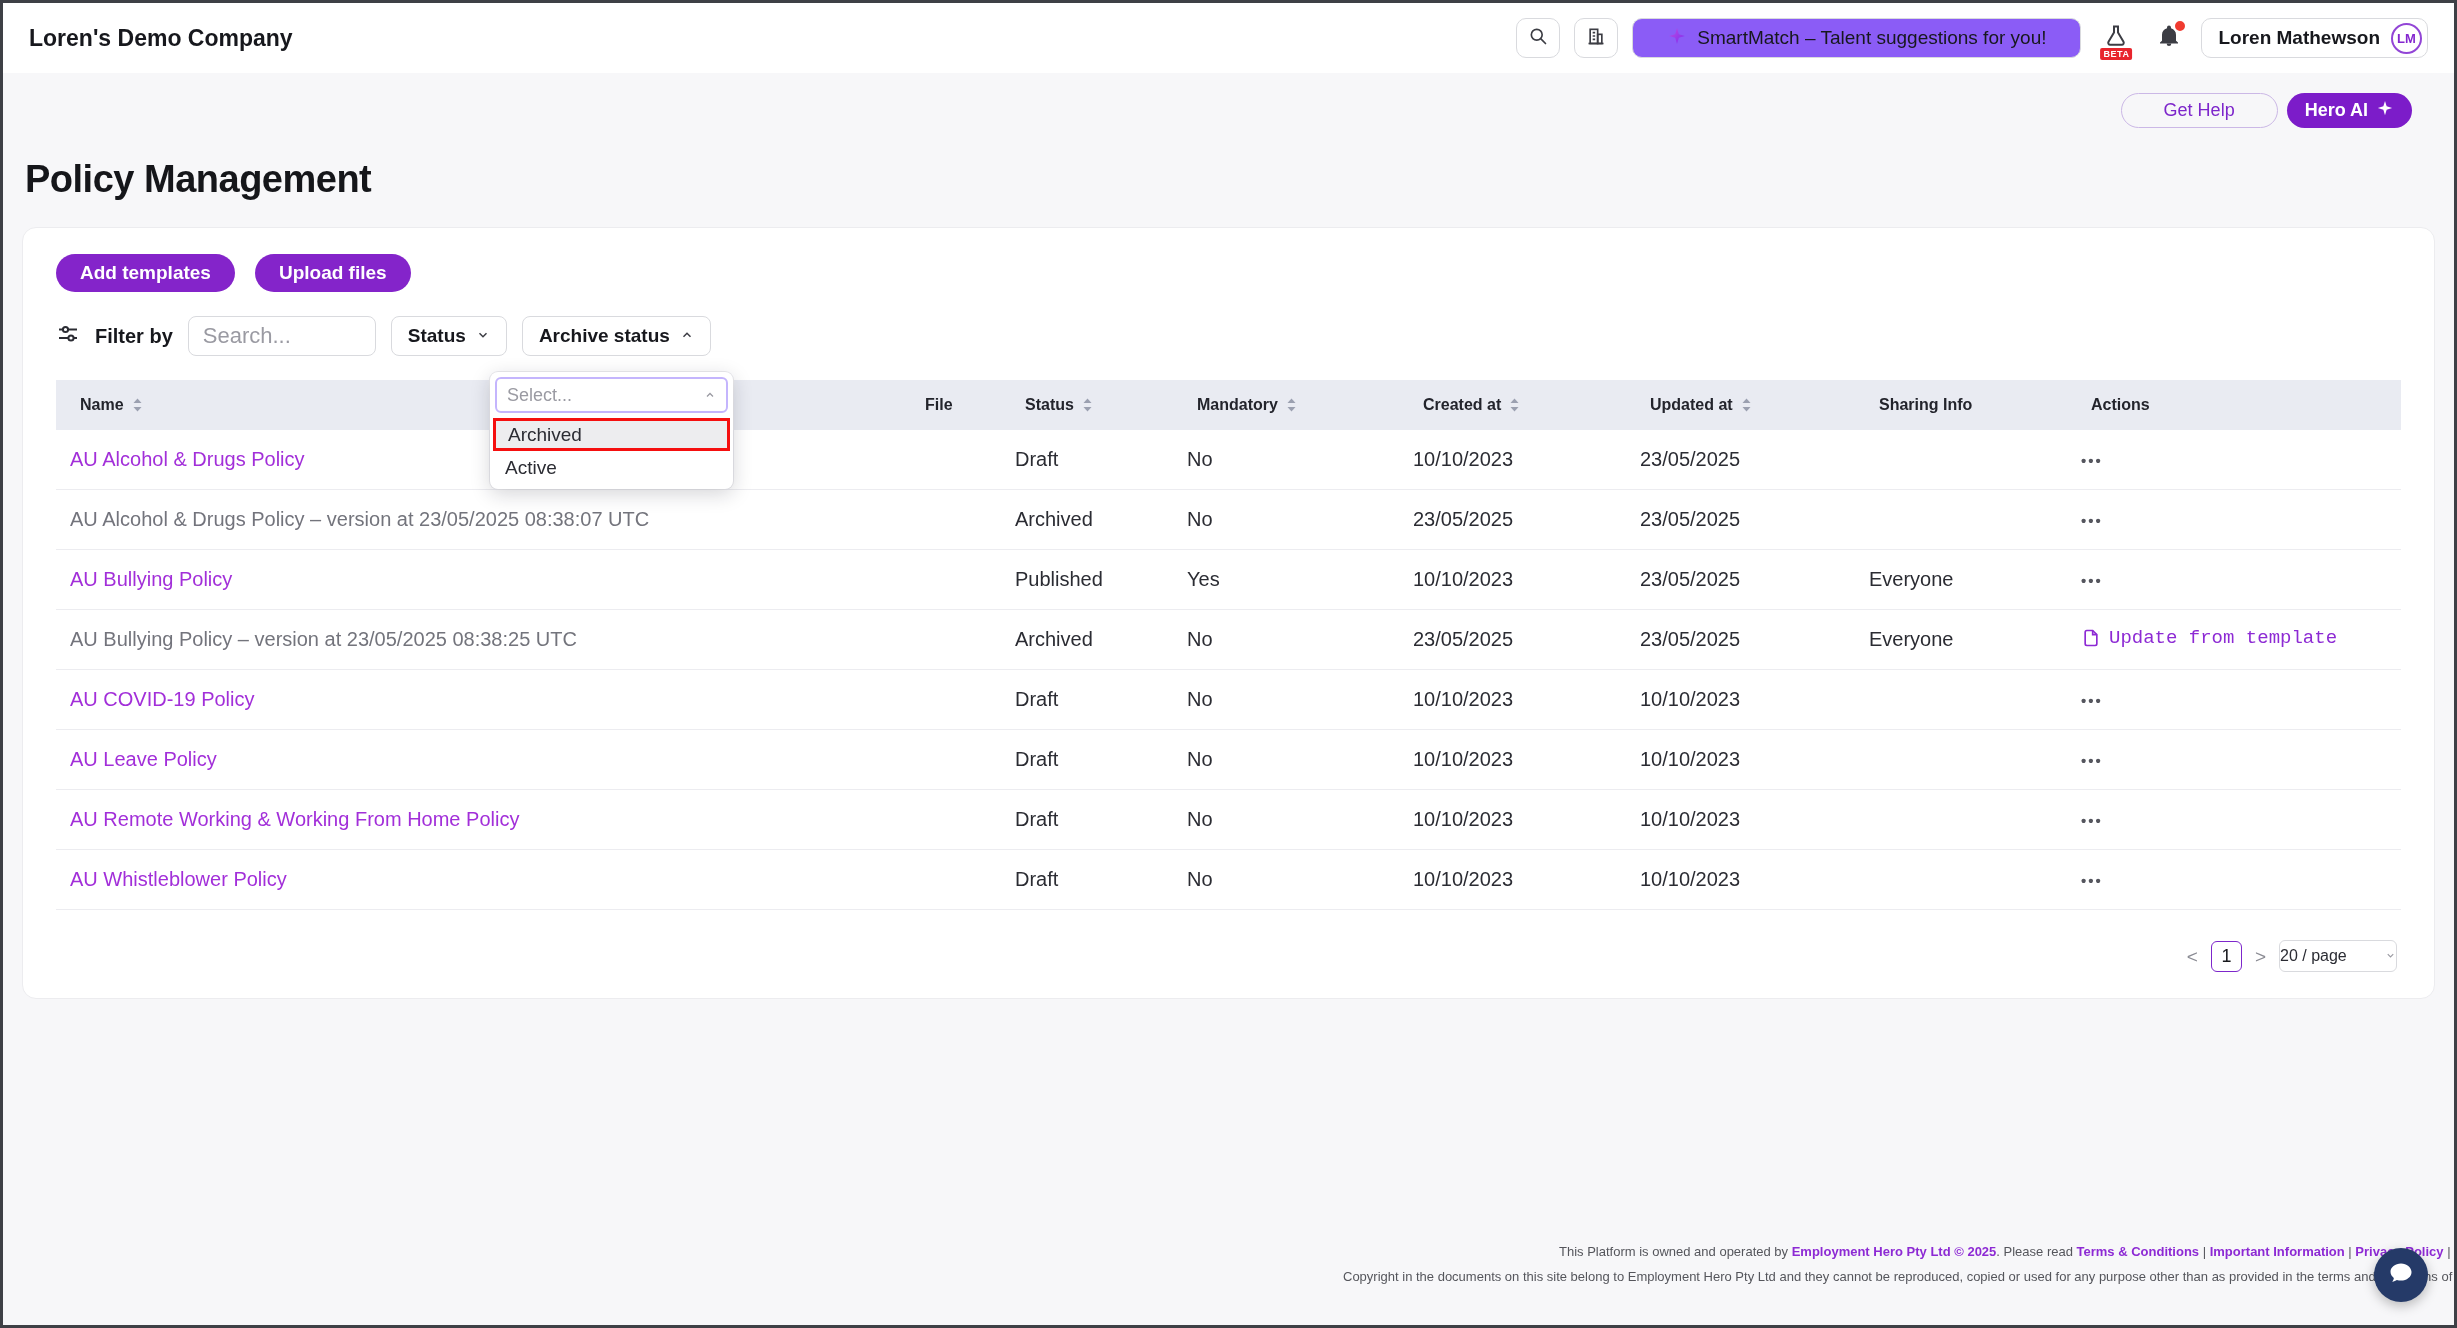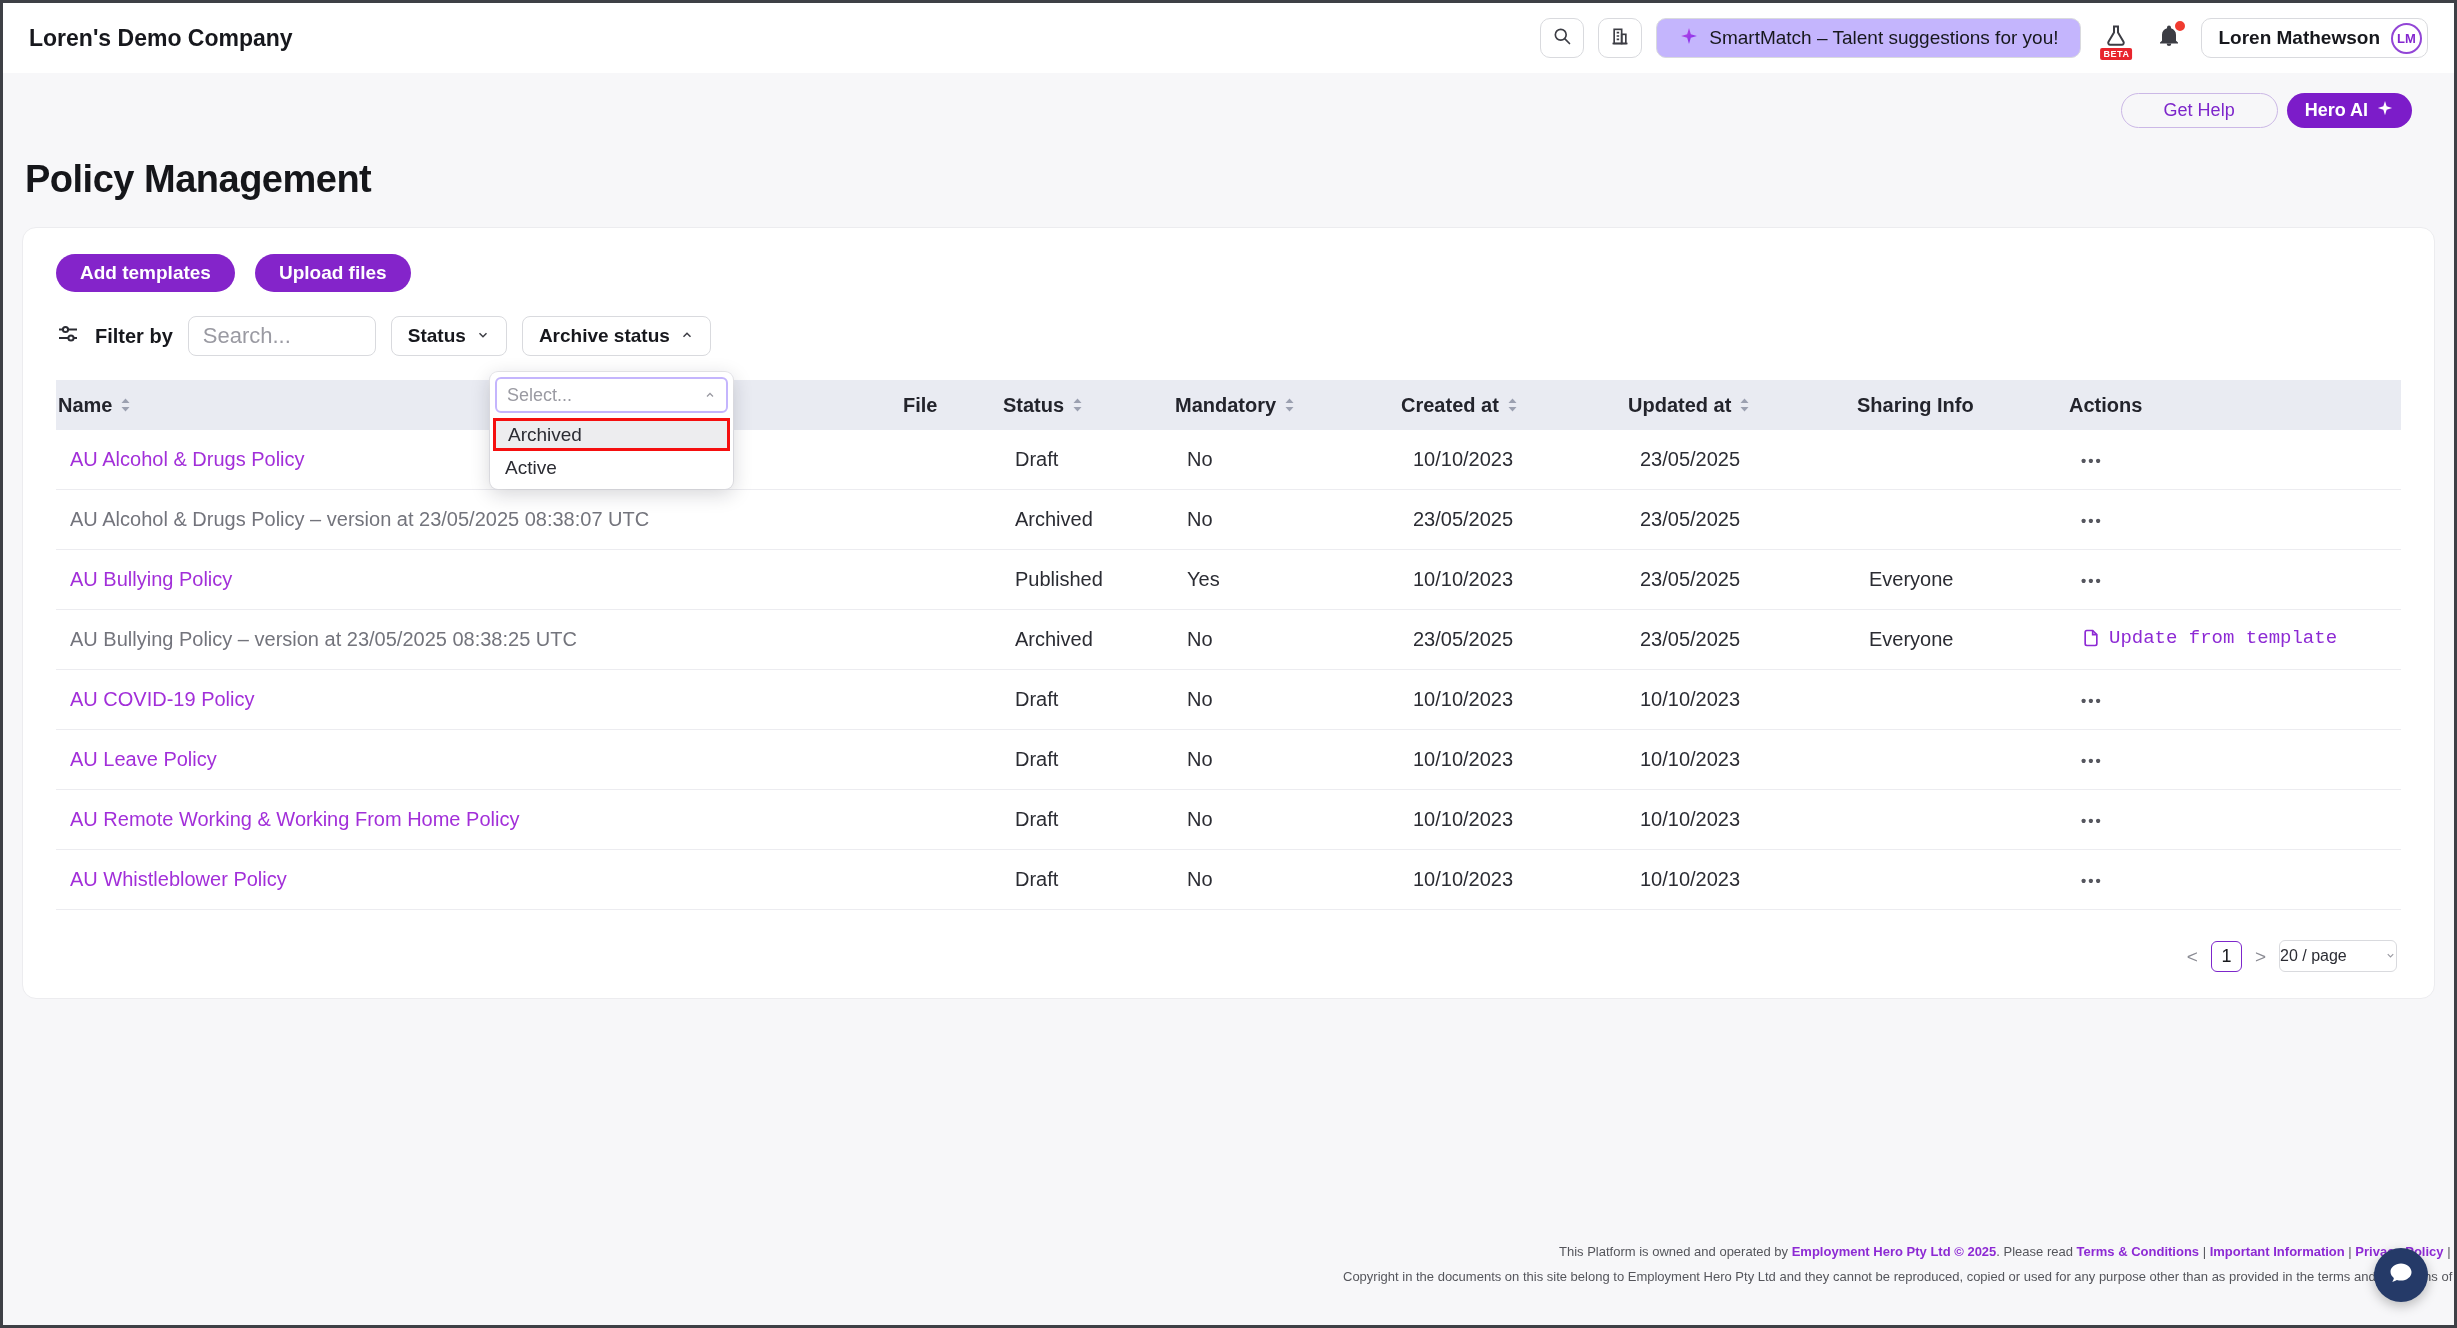--- a/index.html
+++ b/index.html
@@ -16,22 +16,22 @@
     height: 70px; background:#fff; display:flex; align-items:center;
     justify-content:space-between; padding:0 26px;
   }
   .company-name { font-size:23px; font-weight:700; color:#17181d; }
   .topbar-right { display:flex; align-items:center; gap:14px; }
   .icon-btn {
     width:44px; height:40px; border:1px solid #d9dade; border-radius:10px;
     background:#fff; display:flex; align-items:center; justify-content:center; cursor:pointer;
   }
   .smartmatch {
-    height:40px; border:1px solid #d9dade; border-radius:10px; background:#c4b5fd;
-    display:flex; align-items:center; gap:10px; padding:0 22px; cursor:pointer;
+    height:40px; border:1px solid #d9dade; border-radius:10px; background:#8b5cf6;
+    display:flex; align-items:center; gap:10px; padding:0 34px; cursor:pointer;
     font-size:19px; color:#17181d; font-weight:500;
   }
   .flask-wrap { position:relative; width:42px; height:44px; display:flex; align-items:center; justify-content:center; cursor:pointer; }
   .beta-tag {
     position:absolute; bottom:0px; left:50%; transform:translateX(-50%);
     background:#e8252d; color:#fff; font-size:9px; font-weight:700;
     padding:1px 3px; border-radius:2px; letter-spacing:.5px;
   }
   .bell-wrap { position:relative; width:36px; height:40px; display:flex; align-items:center; justify-content:center; cursor:pointer; }
   .bell-badge {
@@ -105,21 +105,21 @@
   .option.annotated { background:#ededef; border:3px solid #f50f0f; }
 
   
   .table { margin-top:24px; }
   .thead, .tr {
     display:grid;
     grid-template-columns:845px 100px 172px 226px 227px 229px 212px 1fr;
     align-items:center;
   }
   .thead { background:#e9ebf2; height:50px; }
-  .th { display:flex; align-items:center; gap:7px; padding-left:2px; font-size:20px; font-weight:700; color:#23242c; }
+  .th { display:flex; align-items:center; gap:7px; padding-left:24px; font-size:16px; font-weight:700; color:#23242c; }
   .tr { height:60px; border-bottom:1px solid #ececf0; }
   .td { padding-left:14px; font-size:20px; color:#2b2c33; white-space:nowrap; overflow:hidden; }
   .td.link { color:#a22fd9; cursor:pointer; }
   .td.muted { color:#73747c; }
   .dots { font-size:15px; letter-spacing:2px; color:#55565e; font-weight:700; cursor:pointer; }
   .update-link { display:inline-flex; align-items:center; gap:8px; color:#8d2ad4; font-size:19px; cursor:pointer;font-family:Liberation Mono, monospace; }
 
   
   .pagination { display:flex; justify-content:flex-end; align-items:center; gap:13px; margin-top:30px; padding-right:4px; }
   .pg-chevron { color:#8a8b93; font-size:19px; cursor:pointer; line-height:1; }

